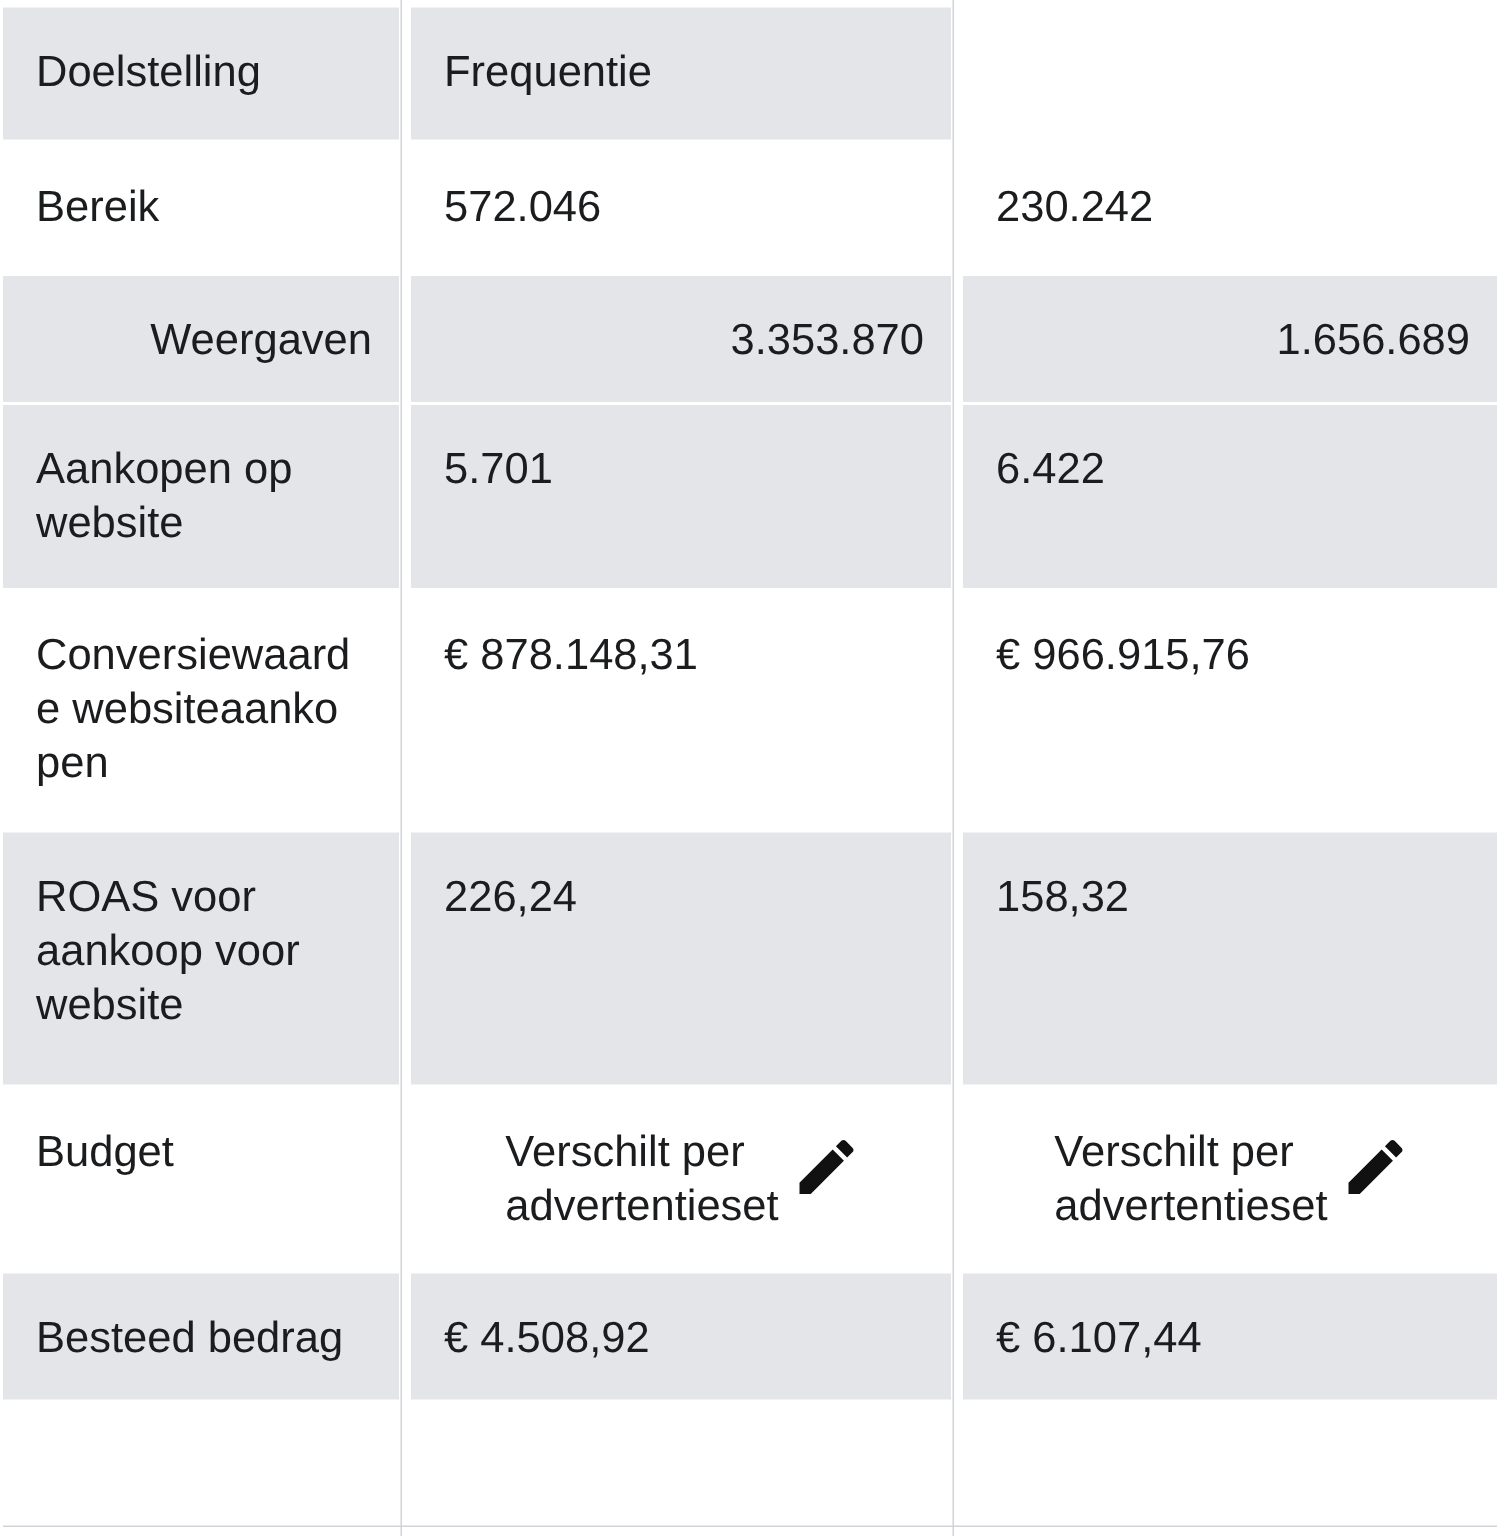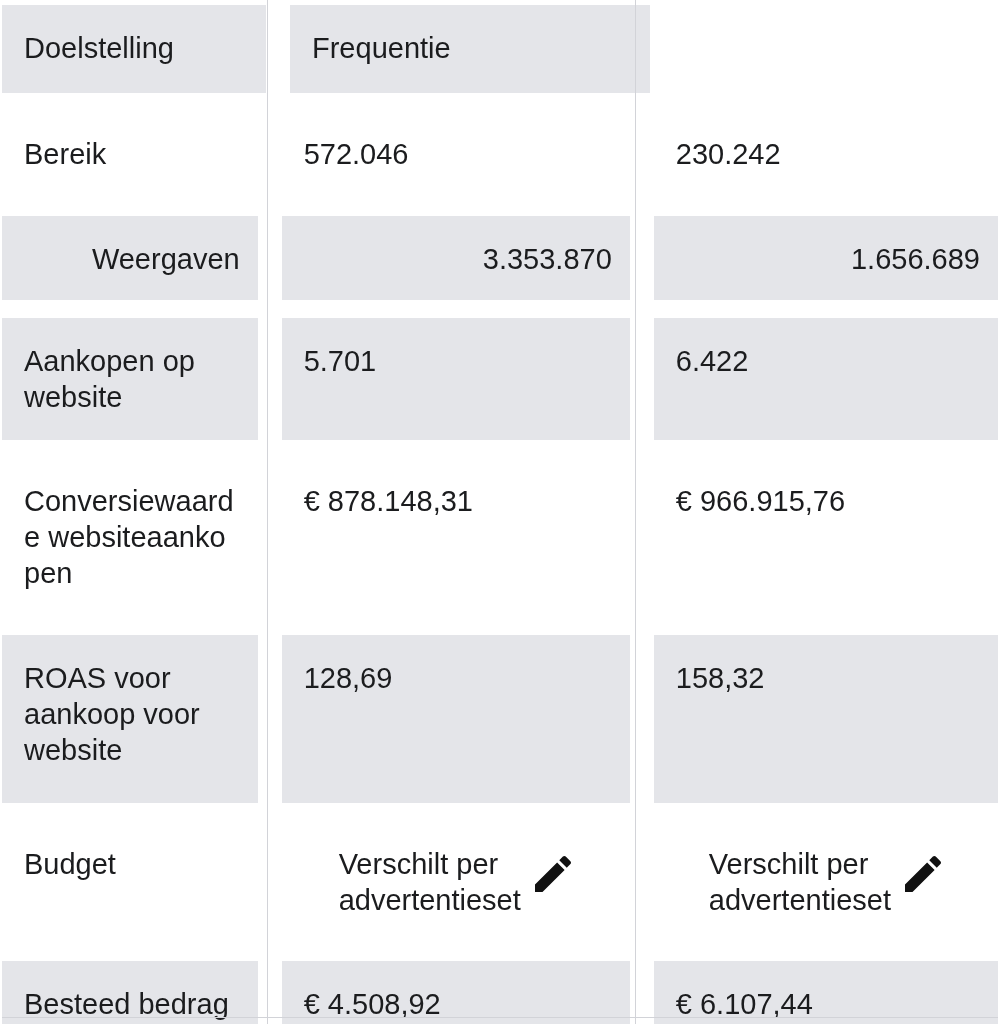--- a/index.html
+++ b/index.html
@@ -7,21 +7,21 @@
     position:relative;
     width:1002px;height:1024px;
     background:#ffffff;
     overflow:hidden;
     font-family:"Liberation Sans","DejaVu Sans",sans-serif;
     color:#1b1c1e;
     font-size:29px;
     line-height:36px;
   }
   .table{position:absolute;left:2px;top:5px;width:996px;}
-  .row{display:flex;column-gap:24px;margin-bottom:18px;box-sizing:border-box;}
+  .row{display:flex;column-gap:8px;margin-bottom:2px;box-sizing:border-box;}
   .row.grey .cell{background:#E4E5E9;}
   .row.white .cell{background:#ffffff;}
   .cell{box-sizing:border-box;padding:25px 18px 0 22px;overflow:hidden;}
   .c1{width:264px;}
   .c2{width:360px;}
   .c3{width:356px;}
   .h88{height:88px;}
   .h87{height:87px;}
   .h89{height:84px;text-align:right;}
   .h122{height:122px;}
@@ -107,21 +107,21 @@
       </div>
     </div>
 
     <div class="row grey h158">
       <div class="cell c1">
         <span class="label">ROAS voor
 aankoop voor
 website</span>
       </div>
       <div class="cell c2">
-        <span class="label">128,69</span>
+        <span class="label">226,24</span>
       </div>
       <div class="cell c3">
         <span class="label">158,32</span>
       </div>
     </div>
 
     <div class="row white h122">
       <div class="cell c1">
         <span class="label">Budget</span>
       </div>

